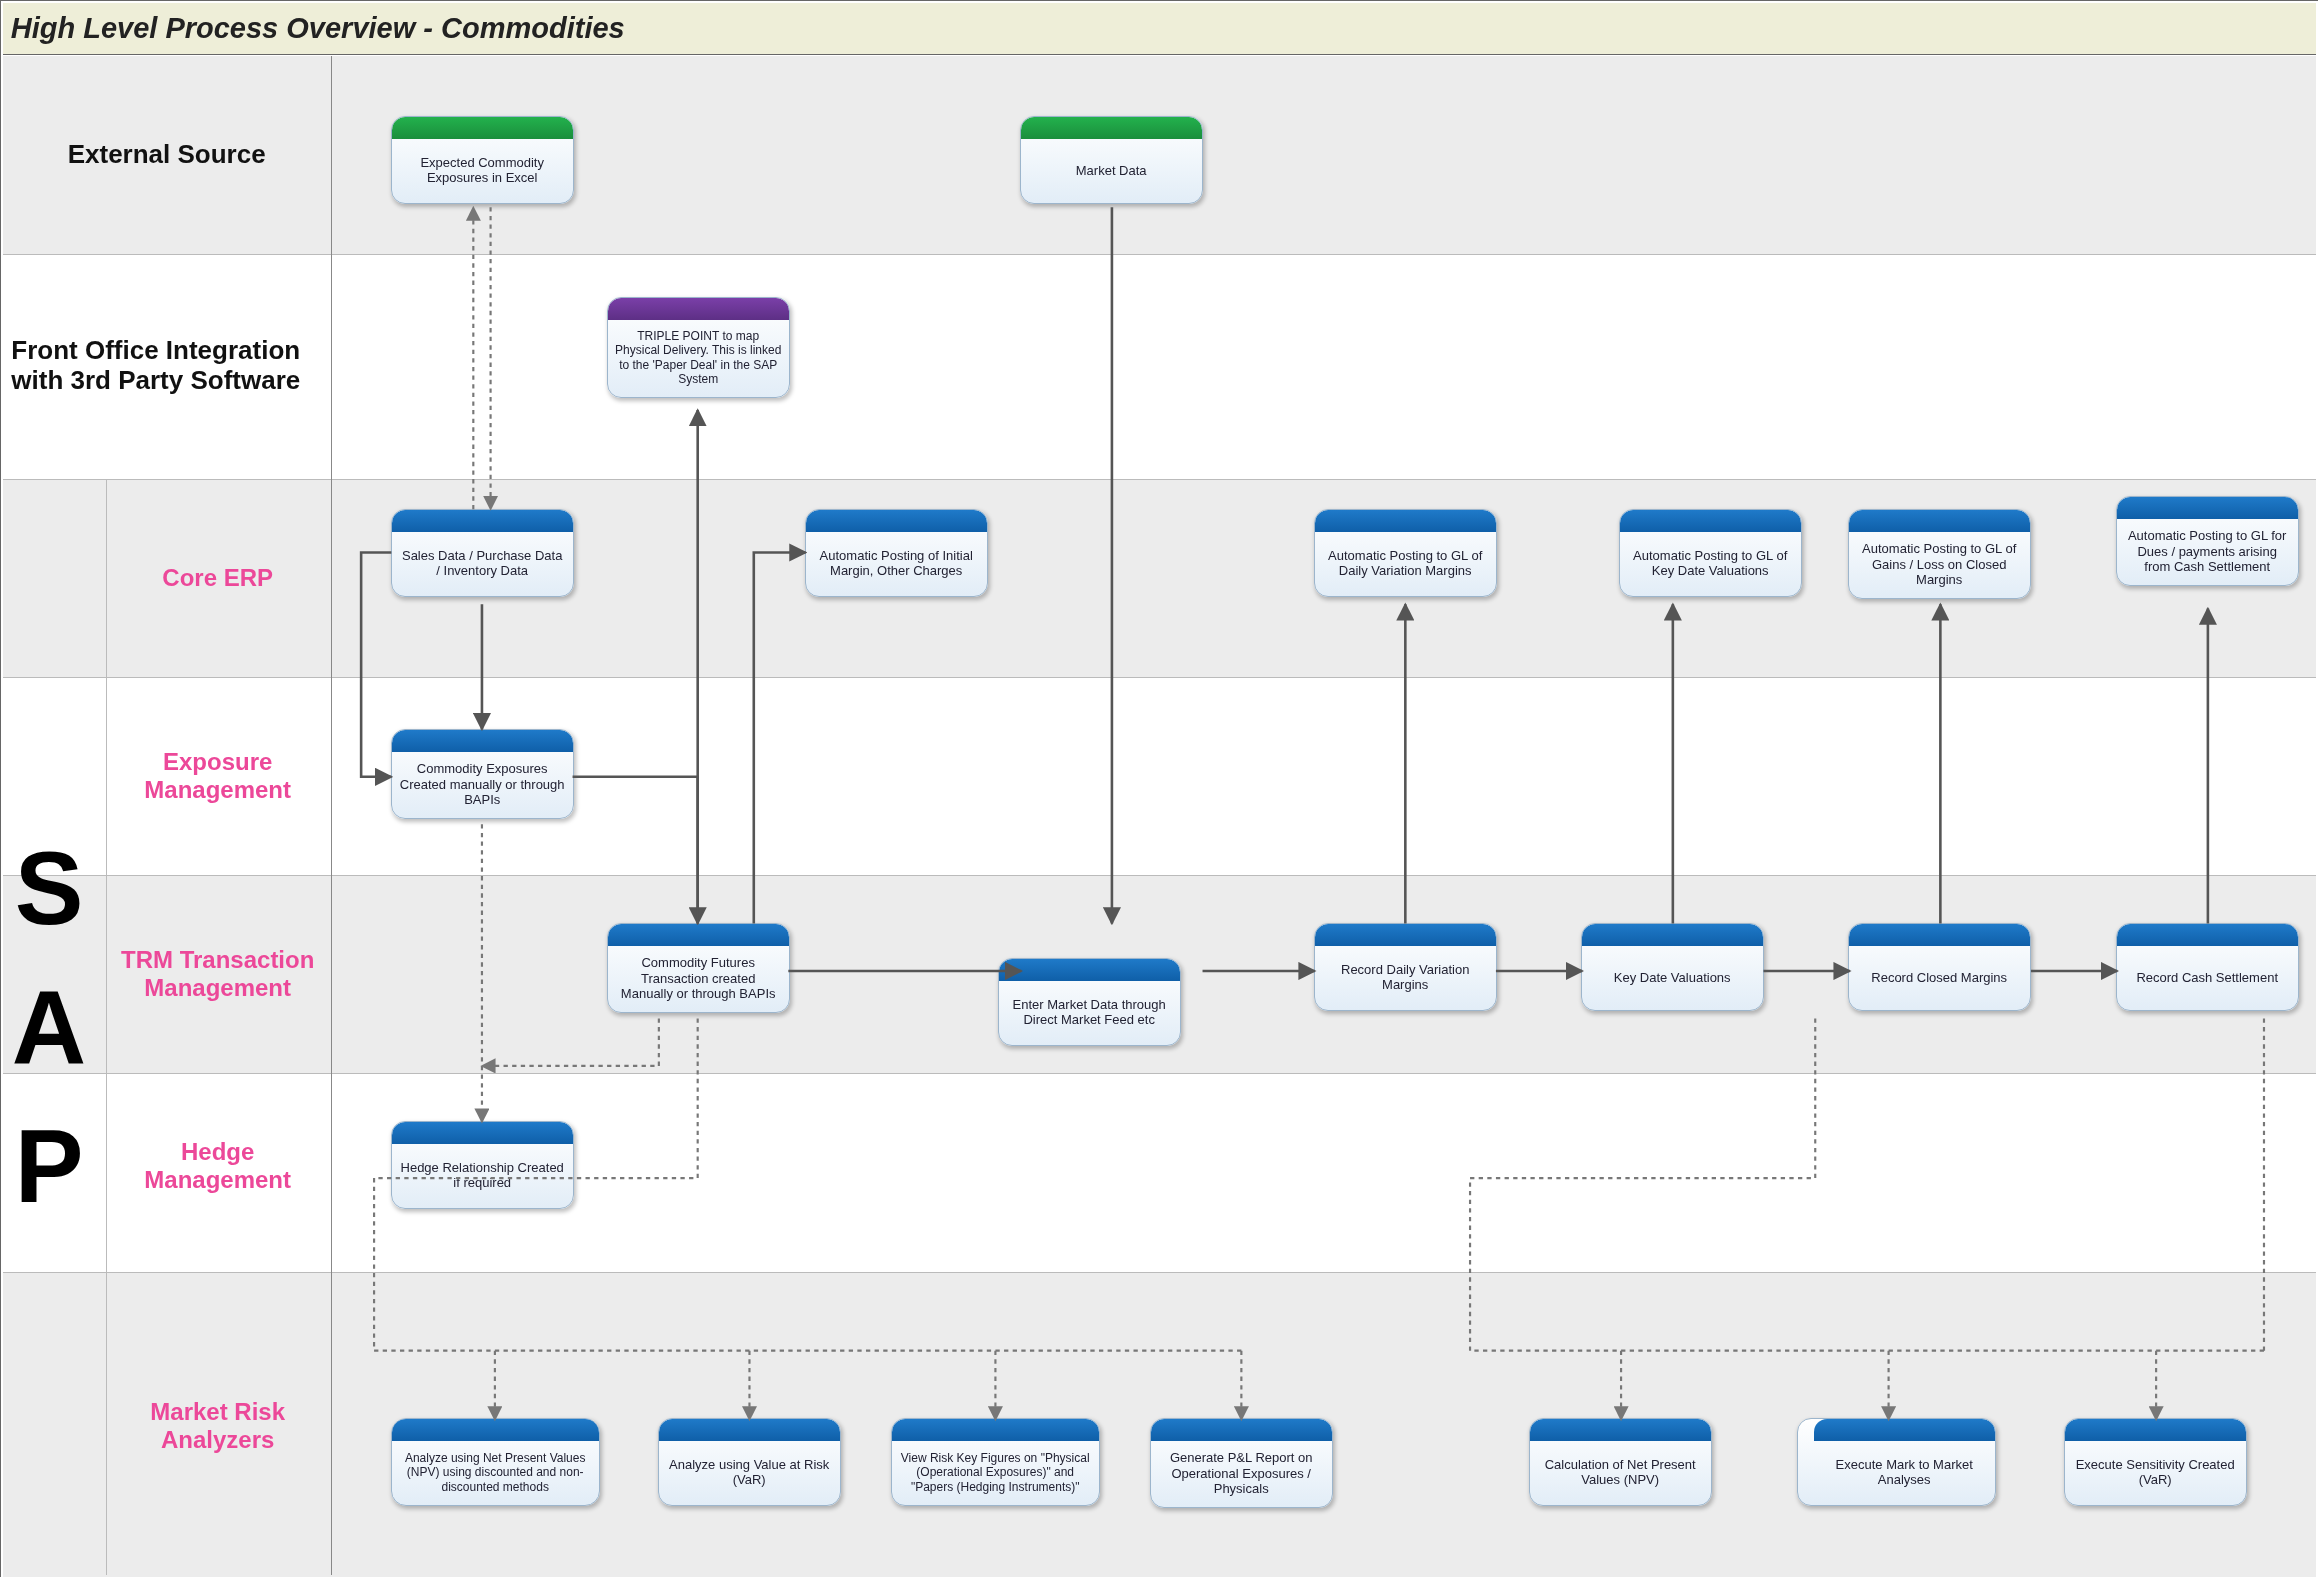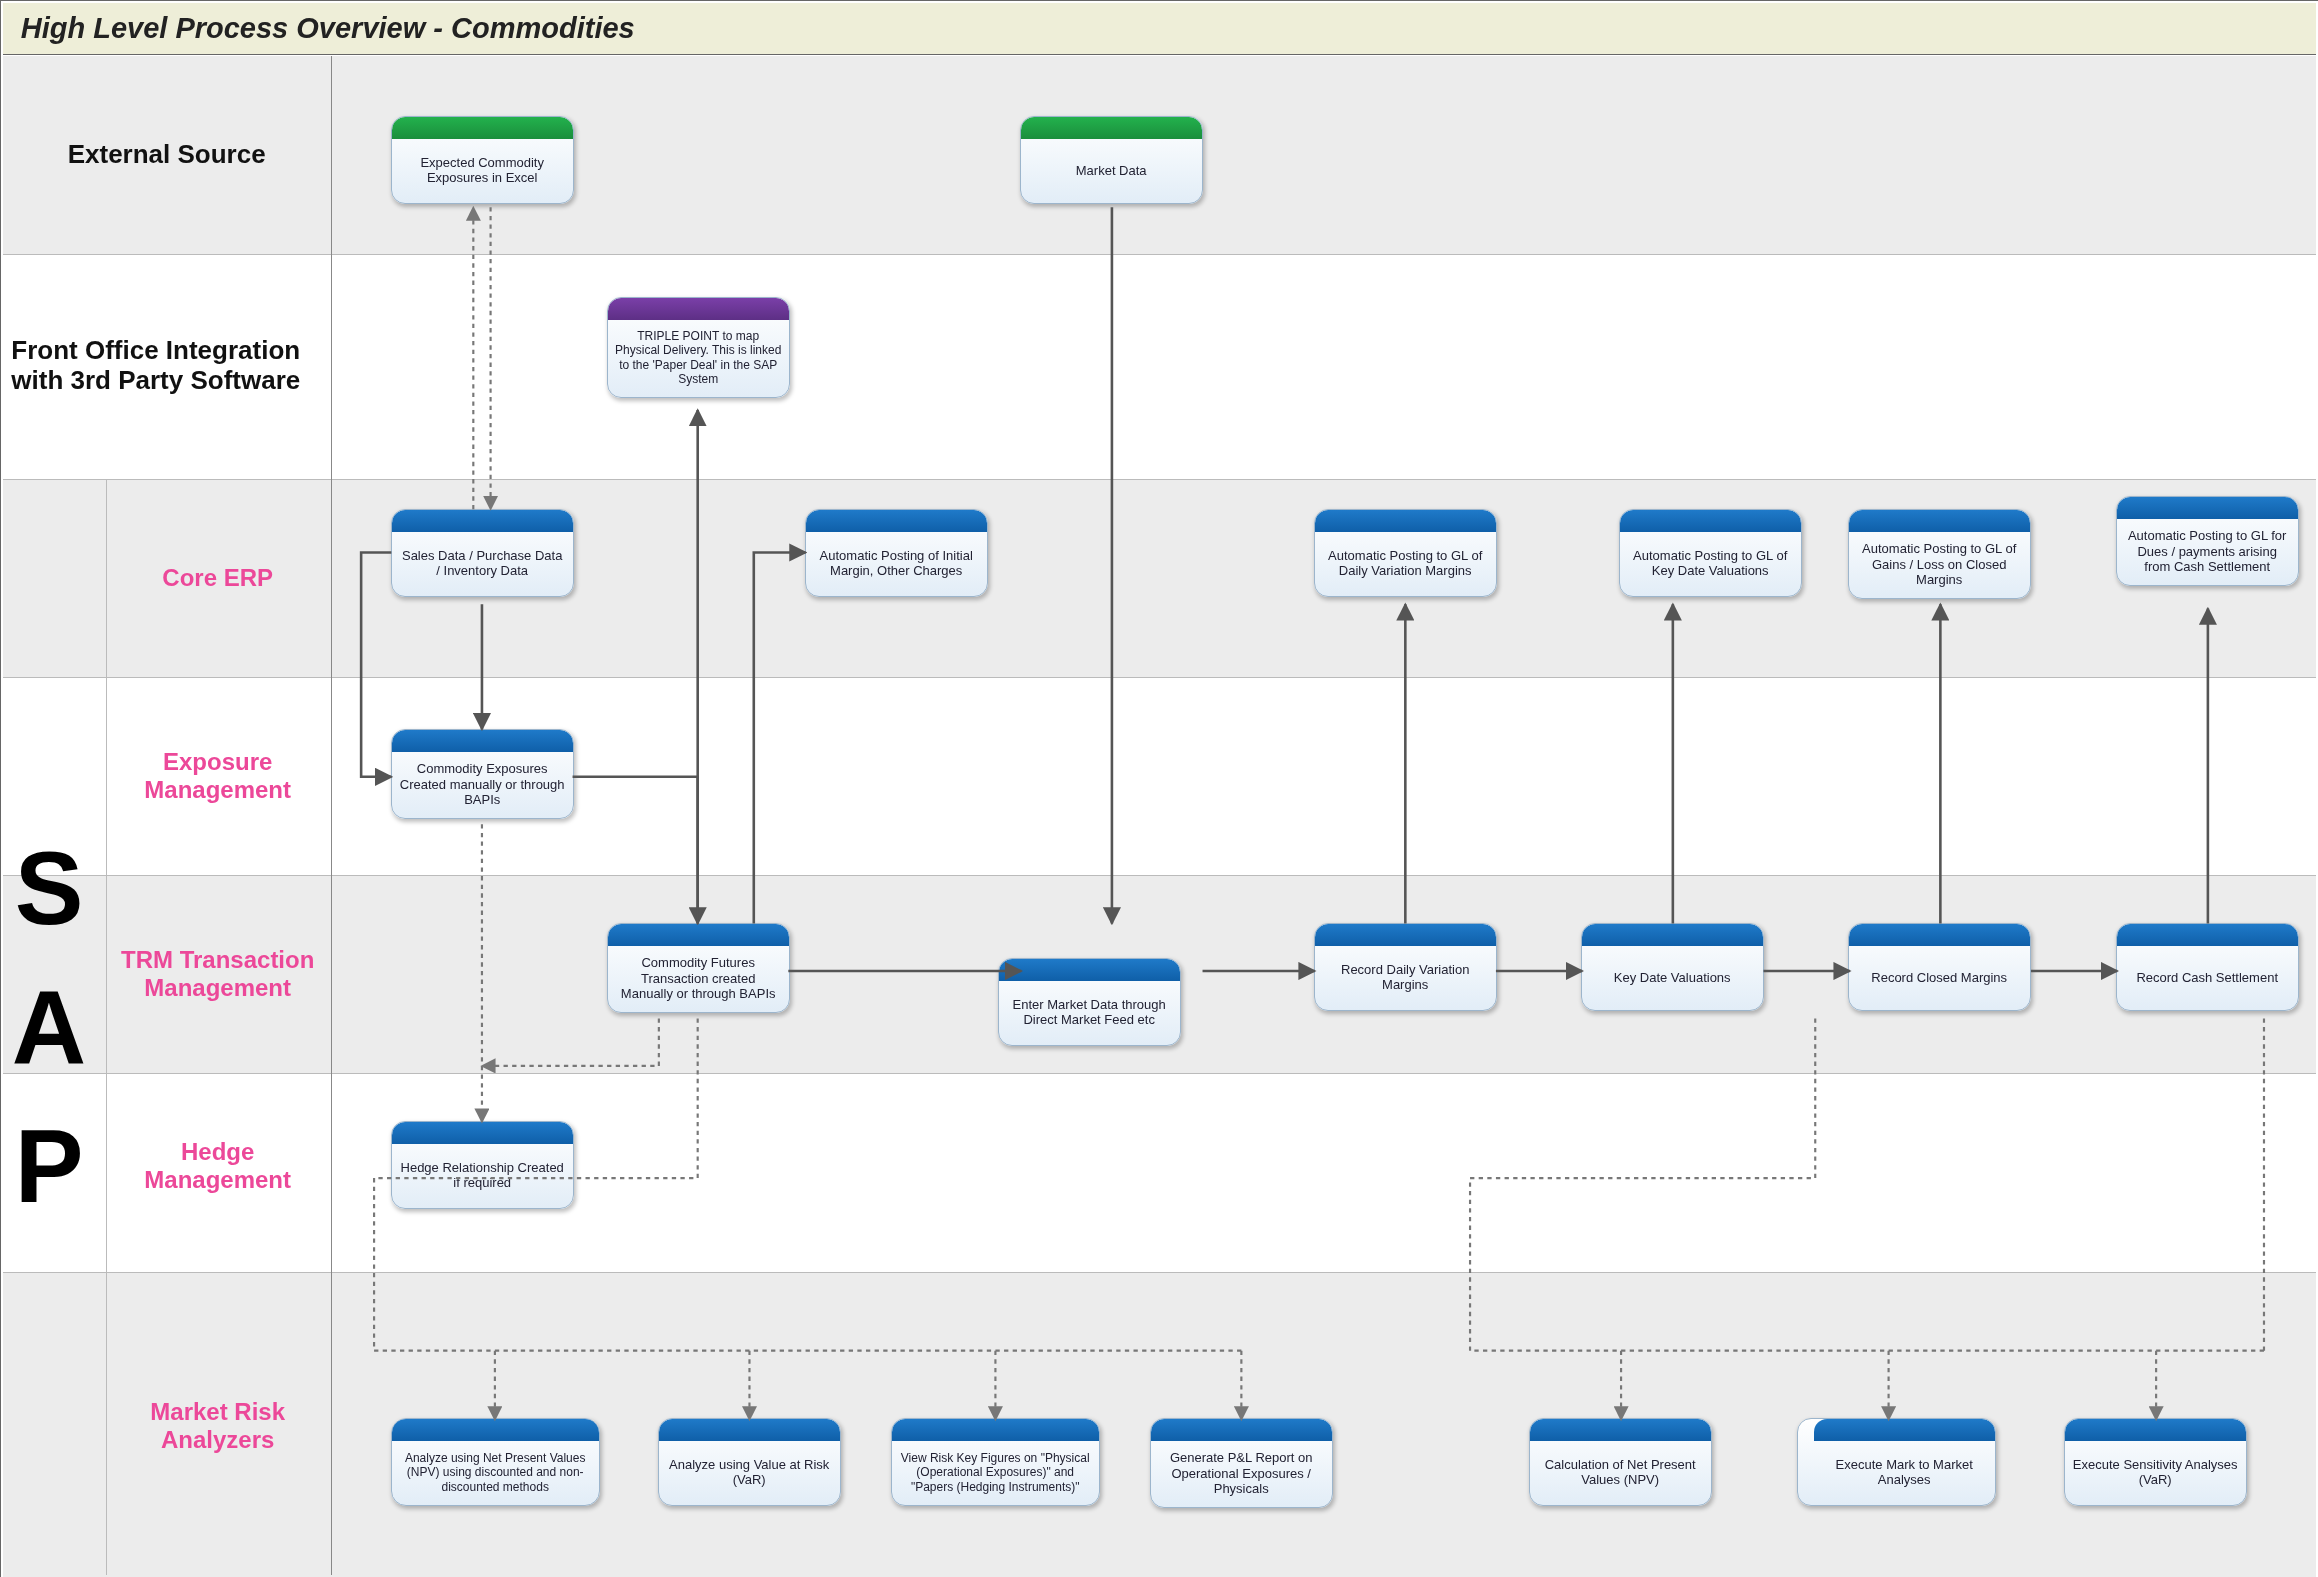--- a/index.html
+++ b/index.html
@@ -17,21 +17,21 @@
     box-shadow: 5.2px 5.2px 10.3px rgba(0,0,0,0.35);
   }
   .title-bar {
     position: absolute;
     left: 1.7px; top: 1.7px; right: 1.7px;
     height: 52px;
     background: #eeeed8;
     border-bottom: 1.7px solid #666;
     display: flex;
     align-items: center;
-    padding-left: 18px;
+    padding-left: 8px;
     font-size: 29px;
     font-weight: bold;
     font-style: italic;
     color: #222;
     box-sizing: border-box;
   }
   .lanes {
     position: absolute;
     left: 1.7px;
     top: 55px;
@@ -289,21 +289,21 @@
     <div class="box" style="left:1526px; top:1362px;">
       <div class="cap cap-blue"></div>
       <div class="body">Calculation of Net Present Values (NPV)</div>
     </div>
     <div class="box" style="left:1794px; top:1362px;padding-left:16px;">
       <div class="cap cap-blue"></div>
       <div class="body">Execute Mark to Market Analyses</div>
     </div>
     <div class="box" style="left:2061px; top:1362px;">
       <div class="cap cap-blue"></div>
-      <div class="body">Execute Sensitivity Analyses (VaR)</div>
+      <div class="body">Execute Sensitivity Created (VaR)</div>
     </div>
 
     <svg class="arrows" viewBox="0 0 2681 1760" width="2312" height="1518">
       <defs>
         <marker id="ah-solid" viewBox="0 0 10 10" refX="9" refY="5" markerWidth="7" markerHeight="7" orient="auto-start-reverse">
           <path d="M 0 0 L 10 5 L 0 10 z" fill="#555"></path>
         </marker>
         <marker id="ah-dotted" viewBox="0 0 10 10" refX="9" refY="5" markerWidth="7" markerHeight="7" orient="auto-start-reverse">
           <path d="M 0 0 L 10 5 L 0 10 z" fill="#777"></path>
         </marker>

